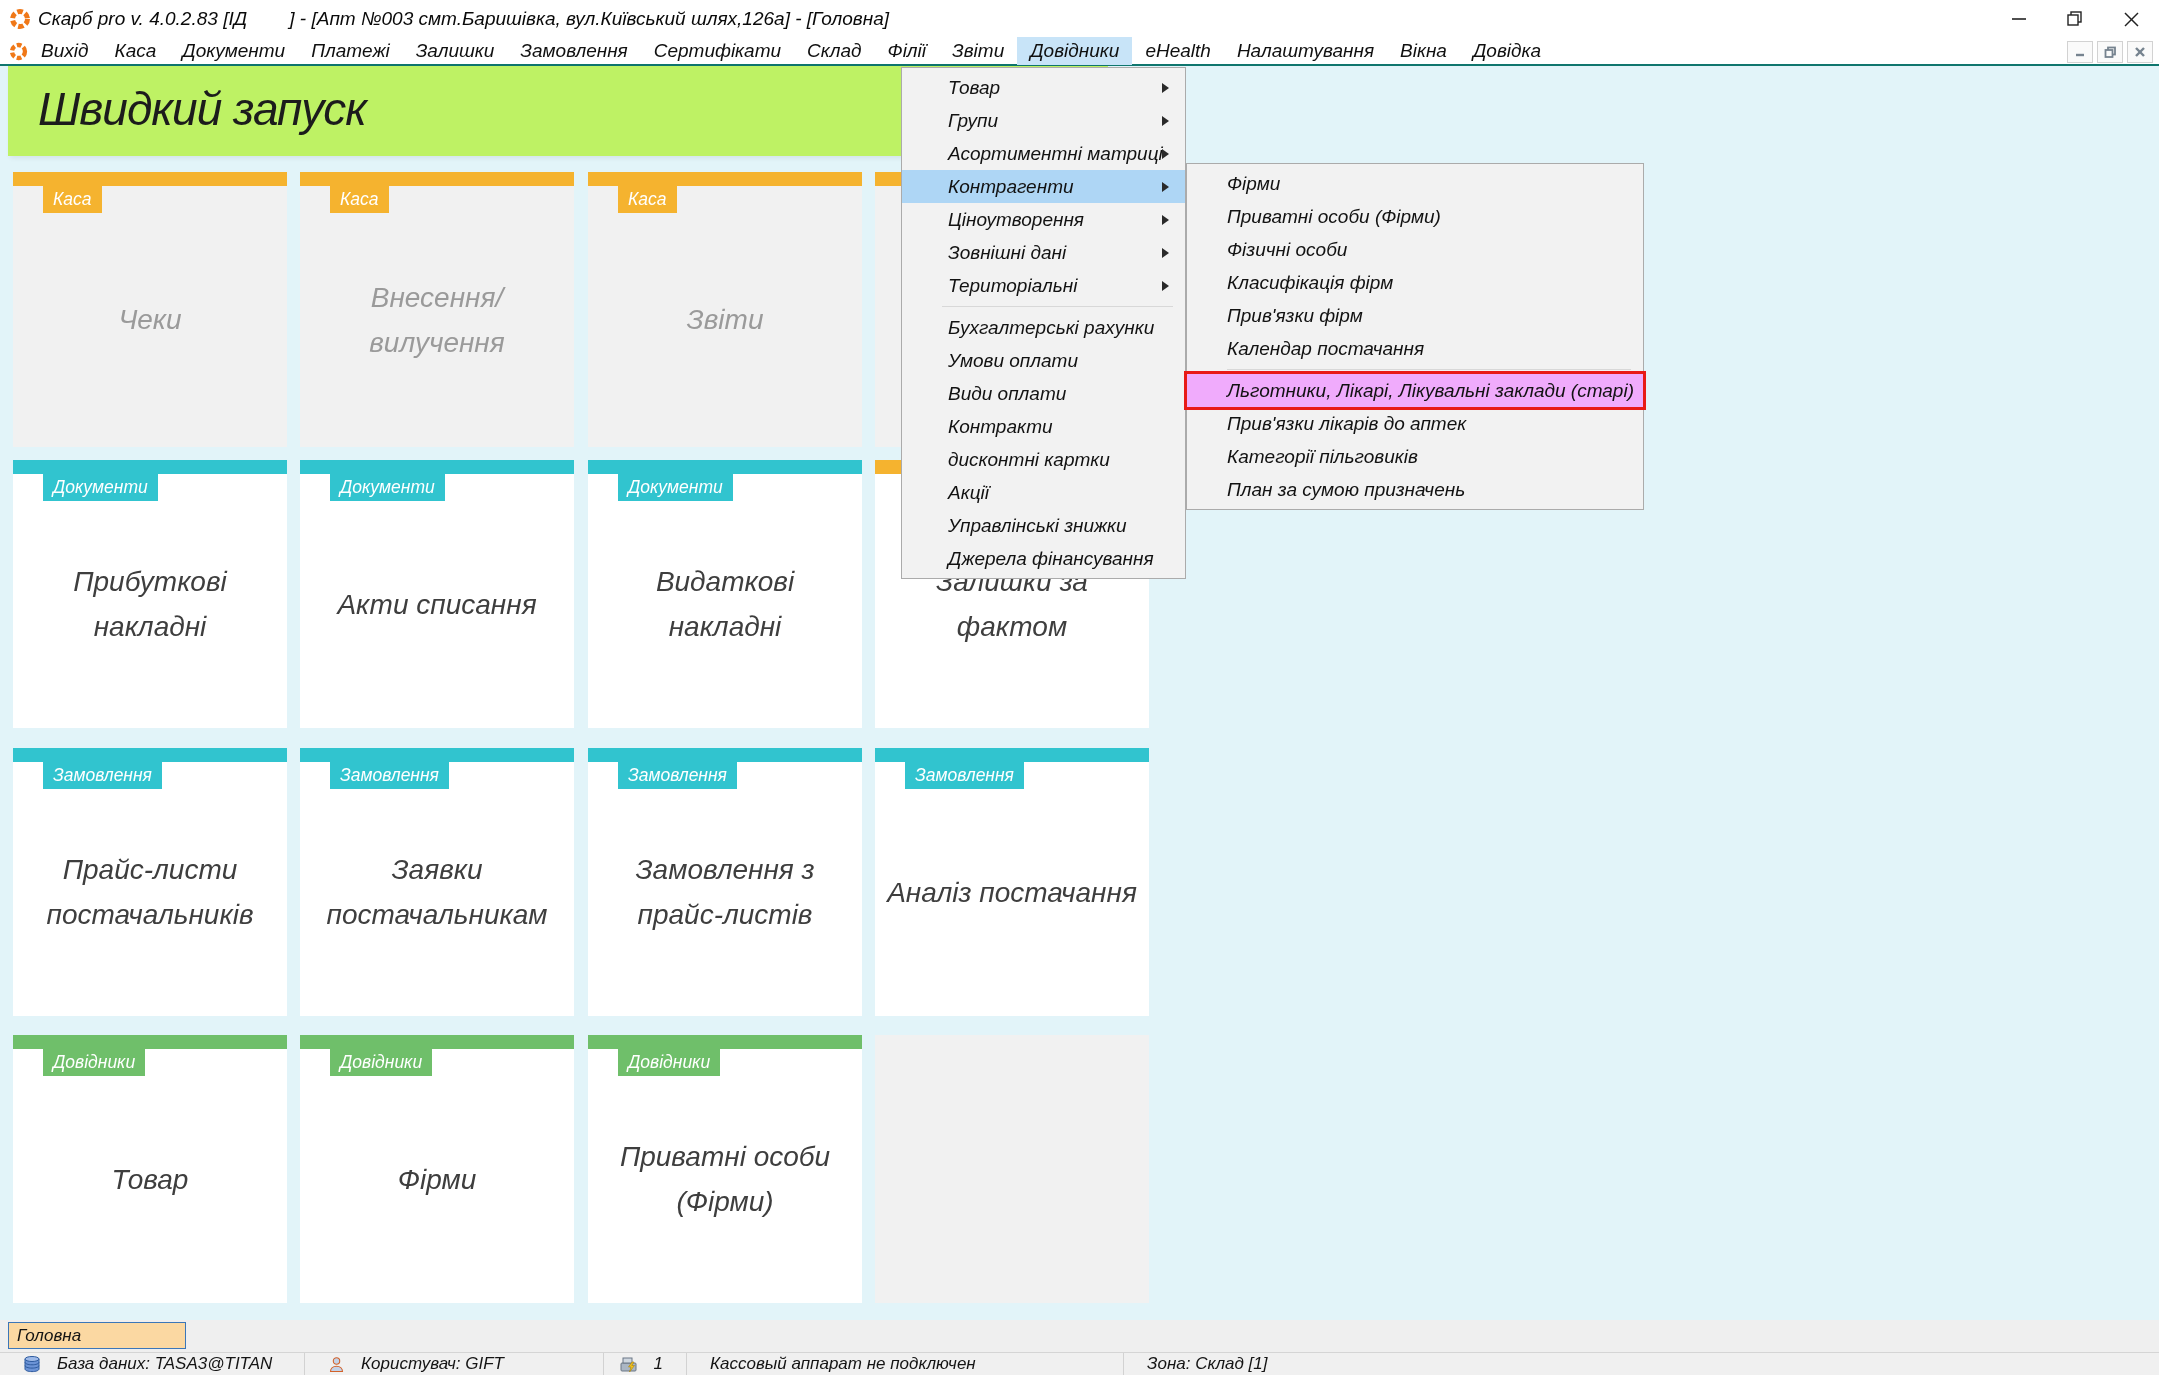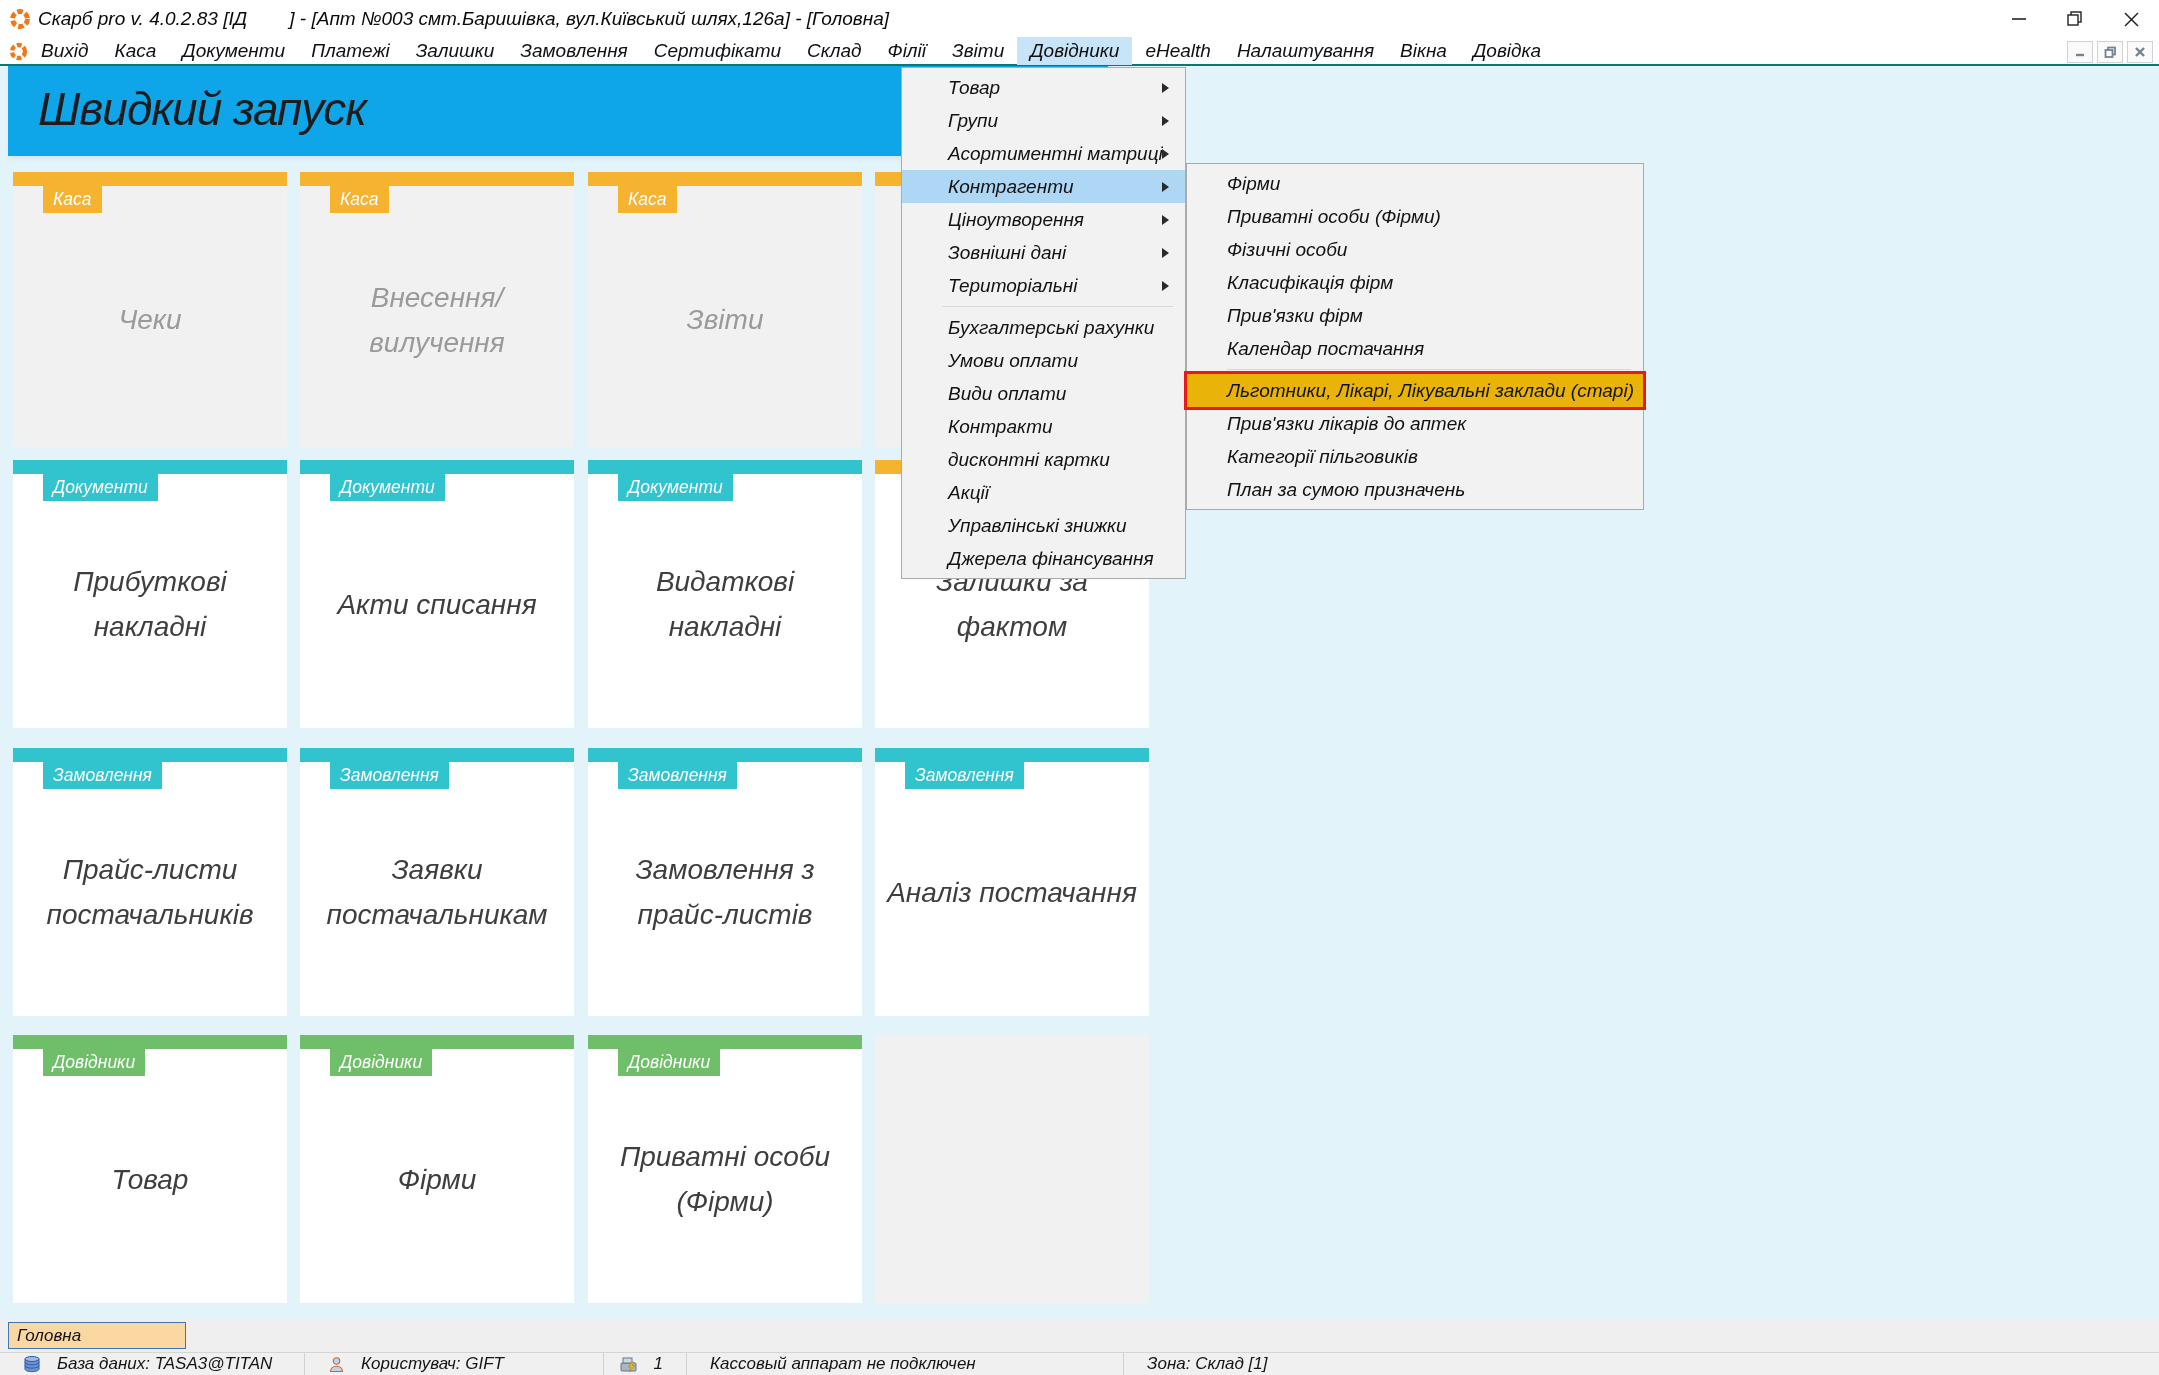--- a/index.html
+++ b/index.html
@@ -22,21 +22,21 @@
   .mb-item { font-size:19px; color:#101010; padding:0 13px; height:28px;
     line-height:27px; cursor:default; }
   .mb-item.active { background:#c8e4f8; }
   .mdi-controls { position:absolute; right:6px; top:3px; display:flex; gap:4px; }
   .mdibtn { width:26px; height:22px; background:#fafafa; border:1px solid #d2d2d2;
     display:flex; align-items:center; justify-content:center; }
 
   
   .main { position:absolute; left:0; top:66px; width:2159px; height:1254px; background:#e2f4f9; }
   .header-band { position:absolute; left:8px; top:0; width:1100px; height:90px;
-    background:#0ea5e9; box-shadow:2px 2px 5px rgba(0,0,0,.07); }
+    background:#bef264; box-shadow:2px 2px 5px rgba(0,0,0,.07); }
   .page-title { position:absolute; left:30px; top:16px; font-size:46px;
     font-weight:400; color:#1c1c1c; letter-spacing:-1px; }
 
   
   .tile { position:absolute; width:274px; background:#ffffff; }
   .tile.graybody { background:#f1f1f1; }
   .tile.empty { background:#f1f1f1; }
   .tbar { position:absolute; left:0; top:0; width:100%; height:14px; }
   .tbadge { position:absolute; left:30px; top:14px; height:27px; line-height:27px;
     padding:0 10px; color:#ffffff; font-size:17.5px; }
@@ -51,21 +51,21 @@
   
   .popup { position:absolute; background:#f2f2f2; border:1px solid #ababab; padding:3px 0; }
   .dropdown { left:901px; top:67px; width:285px; z-index:20; }
   .submenu { left:1186px; top:163px; width:458px; z-index:21; }
   .mi { position:relative; height:33px; display:flex; align-items:center;
     padding-left:46px; font-size:19px; color:#121212; cursor:default; }
   .submenu .mi { padding-left:40px; }
   .mi .arrow { position:absolute; right:16px; width:0; height:0;
     border-left:7px solid #2a2a2a; border-top:5px solid transparent; border-bottom:5px solid transparent; }
   .mi.hl { background:#aed6f5;align-items:center; }
-  .mi.selected { background:#eab308; outline:3px solid #e81a17; }
+  .mi.selected { background:#f0abfc; outline:3px solid #e81a17; }
   .msep { position:relative; height:9px; }
   .msep::after { content:""; position:absolute; left:40px; right:12px; top:4px;
     border-top:1px solid #d8d8d8; }
 
   
   .tabstrip { position:absolute; left:0; top:1320px; width:2159px; height:32px; background:#efefef; }
   .tab-active { position:absolute; left:8px; top:2px; width:178px; height:27px;
     background:#fbd8a2; border:1px solid #3c76b8; font-size:17px; color:#141414;
     line-height:25px; padding-left:8px; }
   .statusbar { position:absolute; left:0; top:1352px; width:2159px; height:23px;

